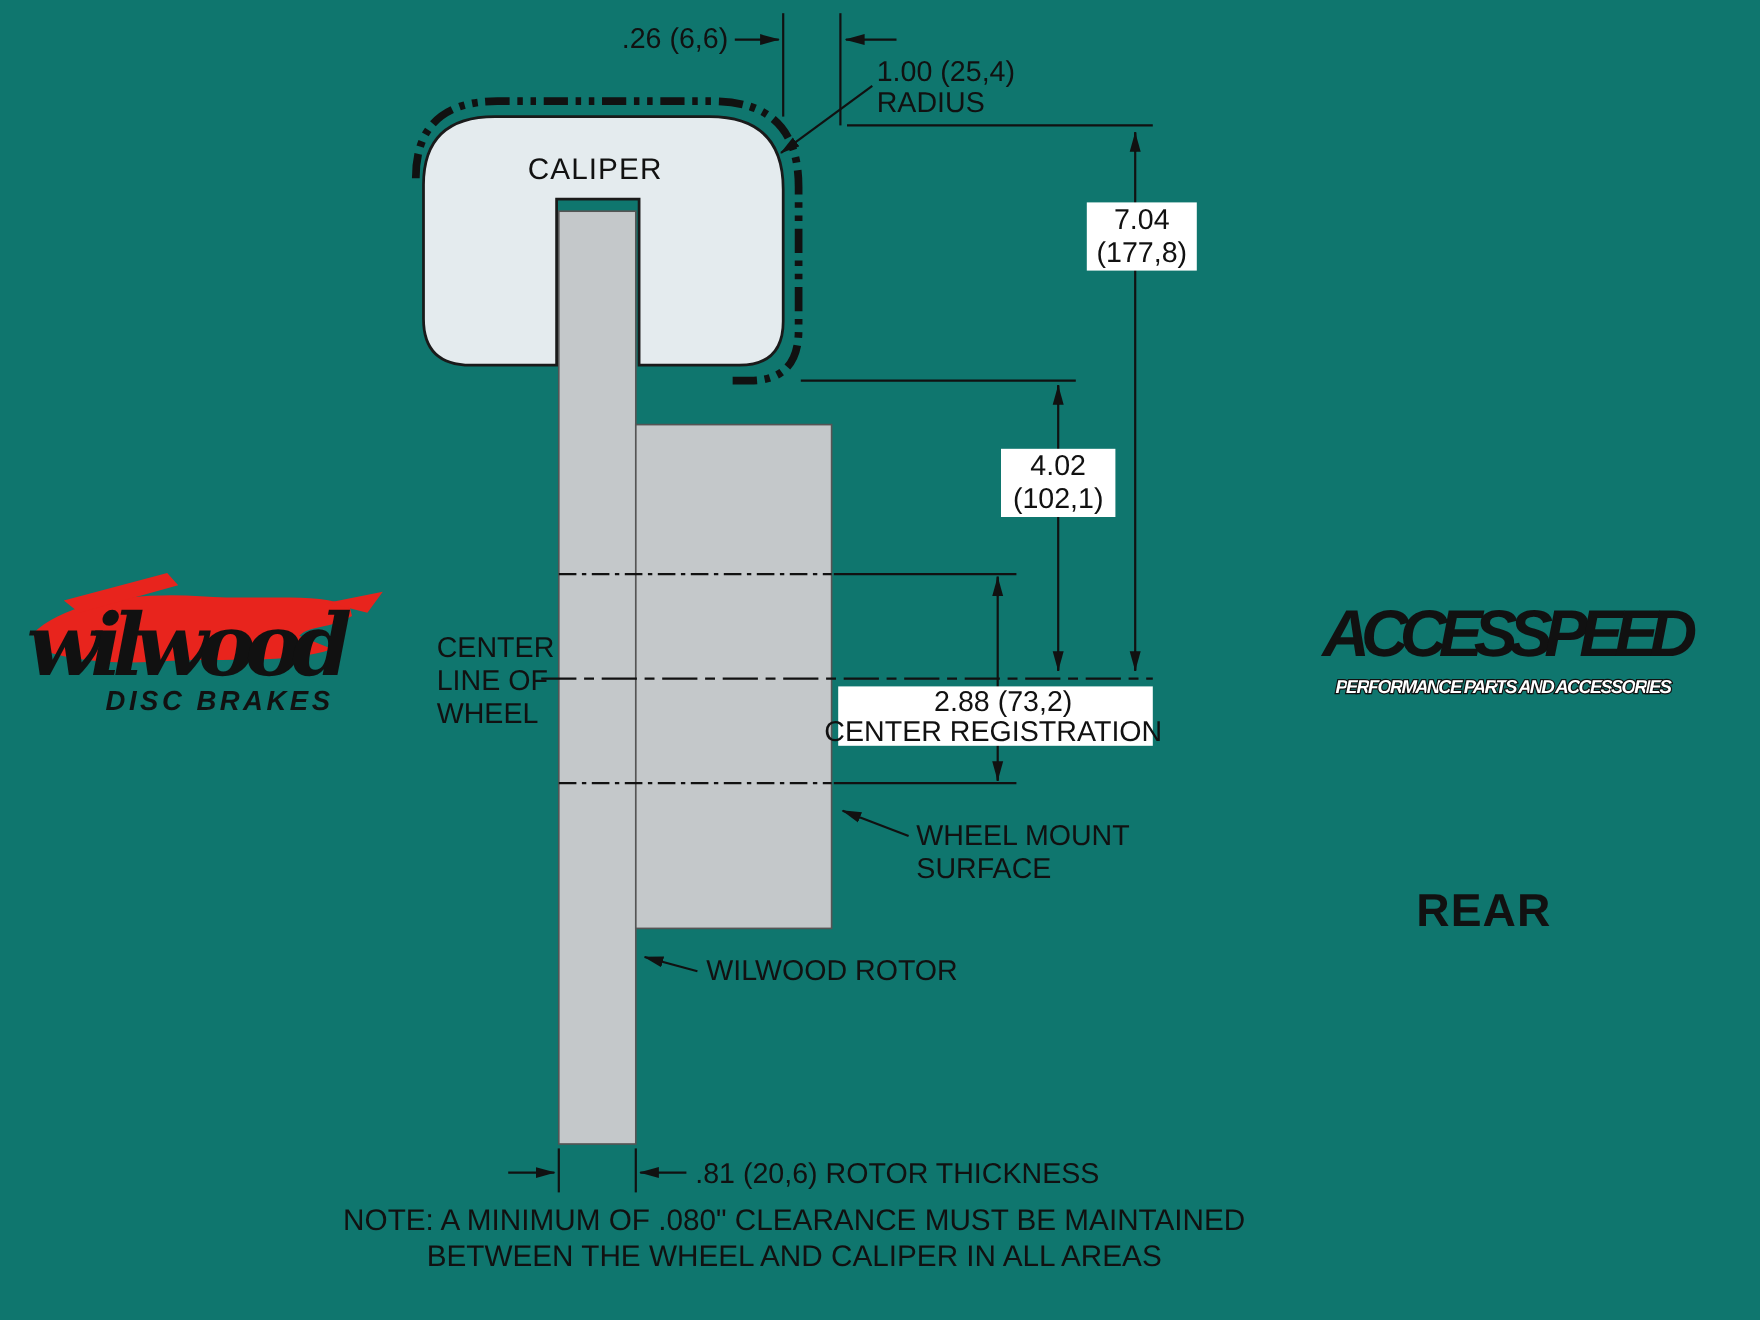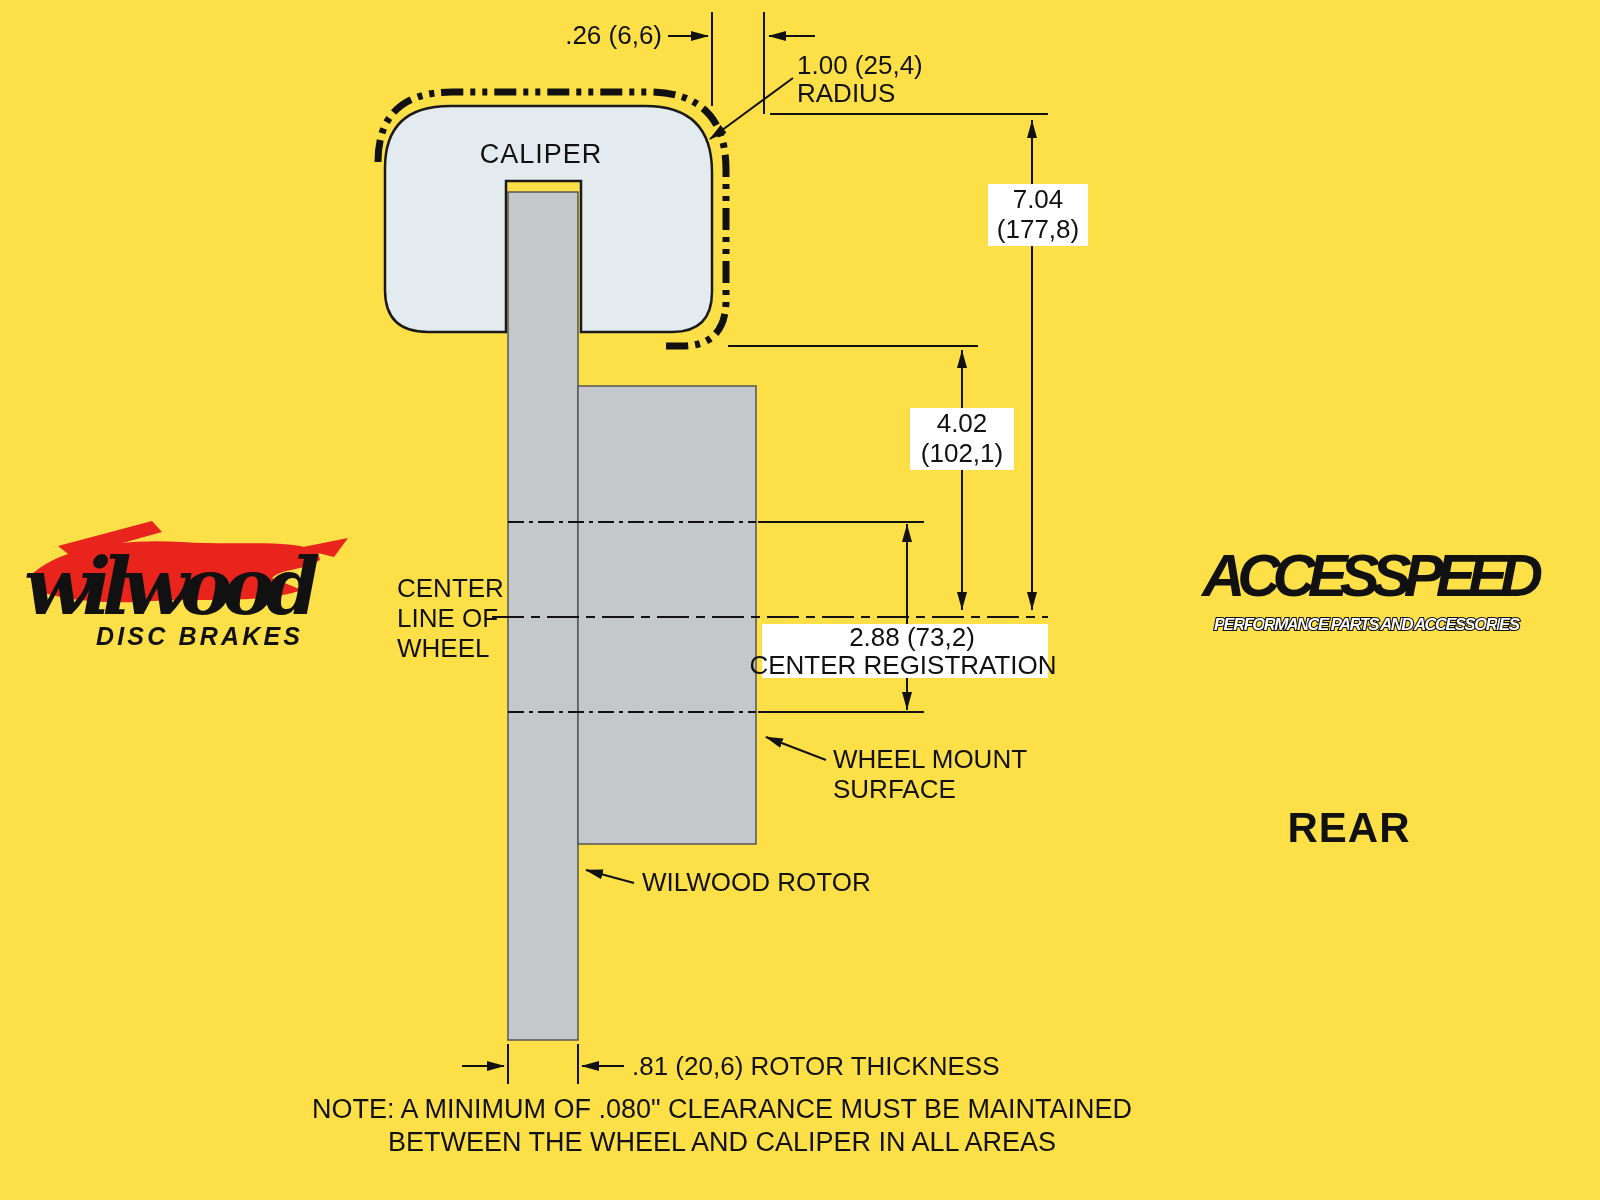--- a/index.html
+++ b/index.html
@@ -1,20 +1,20 @@
 <!DOCTYPE html>
 <html><head>
 <meta charset="utf-8">
 <style>
   html, body { margin: 0; padding: 0; background: #ffffff; }
   #stage {
     position: relative;
     width: 1600px;
     height: 1200px;
-    background: #fde047;
+    background: #0f766e;
     overflow: hidden;
     font-family: "Liberation Sans", sans-serif;
   }
   svg { display: block; }
   text {
     font-family: "Liberation Sans", sans-serif;
     fill: #111111;
   }
   .lbl   { font-size: 26px; }
   .lbl27 { font-size: 27px; }

